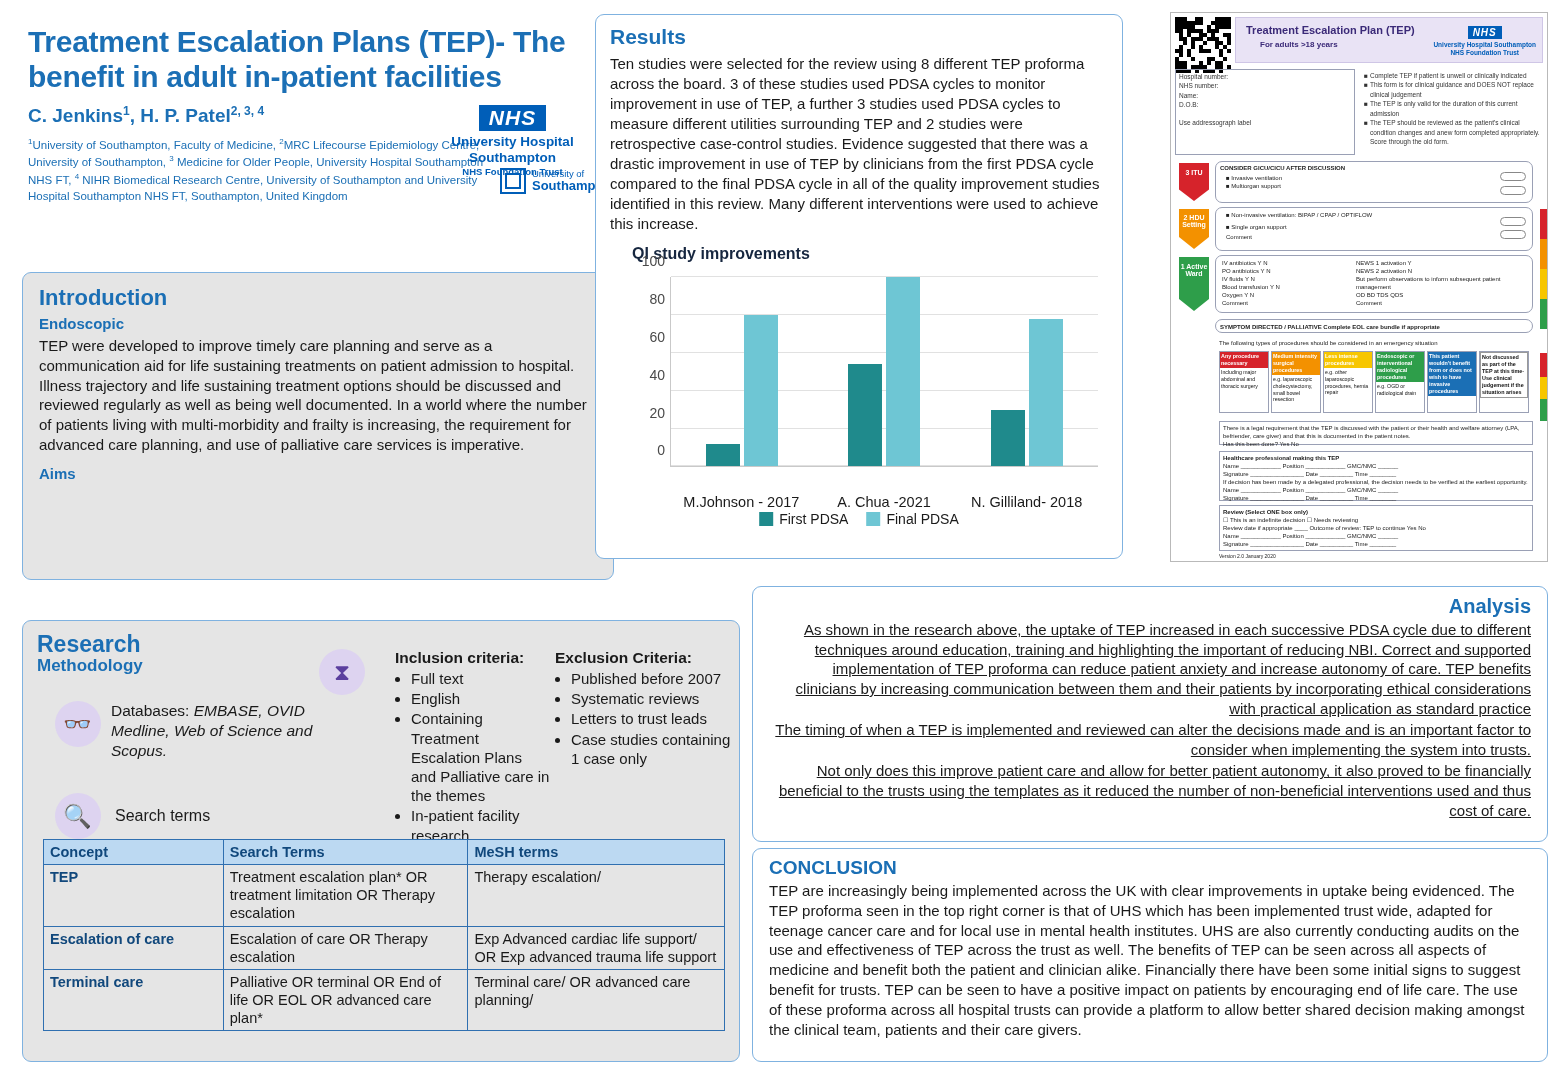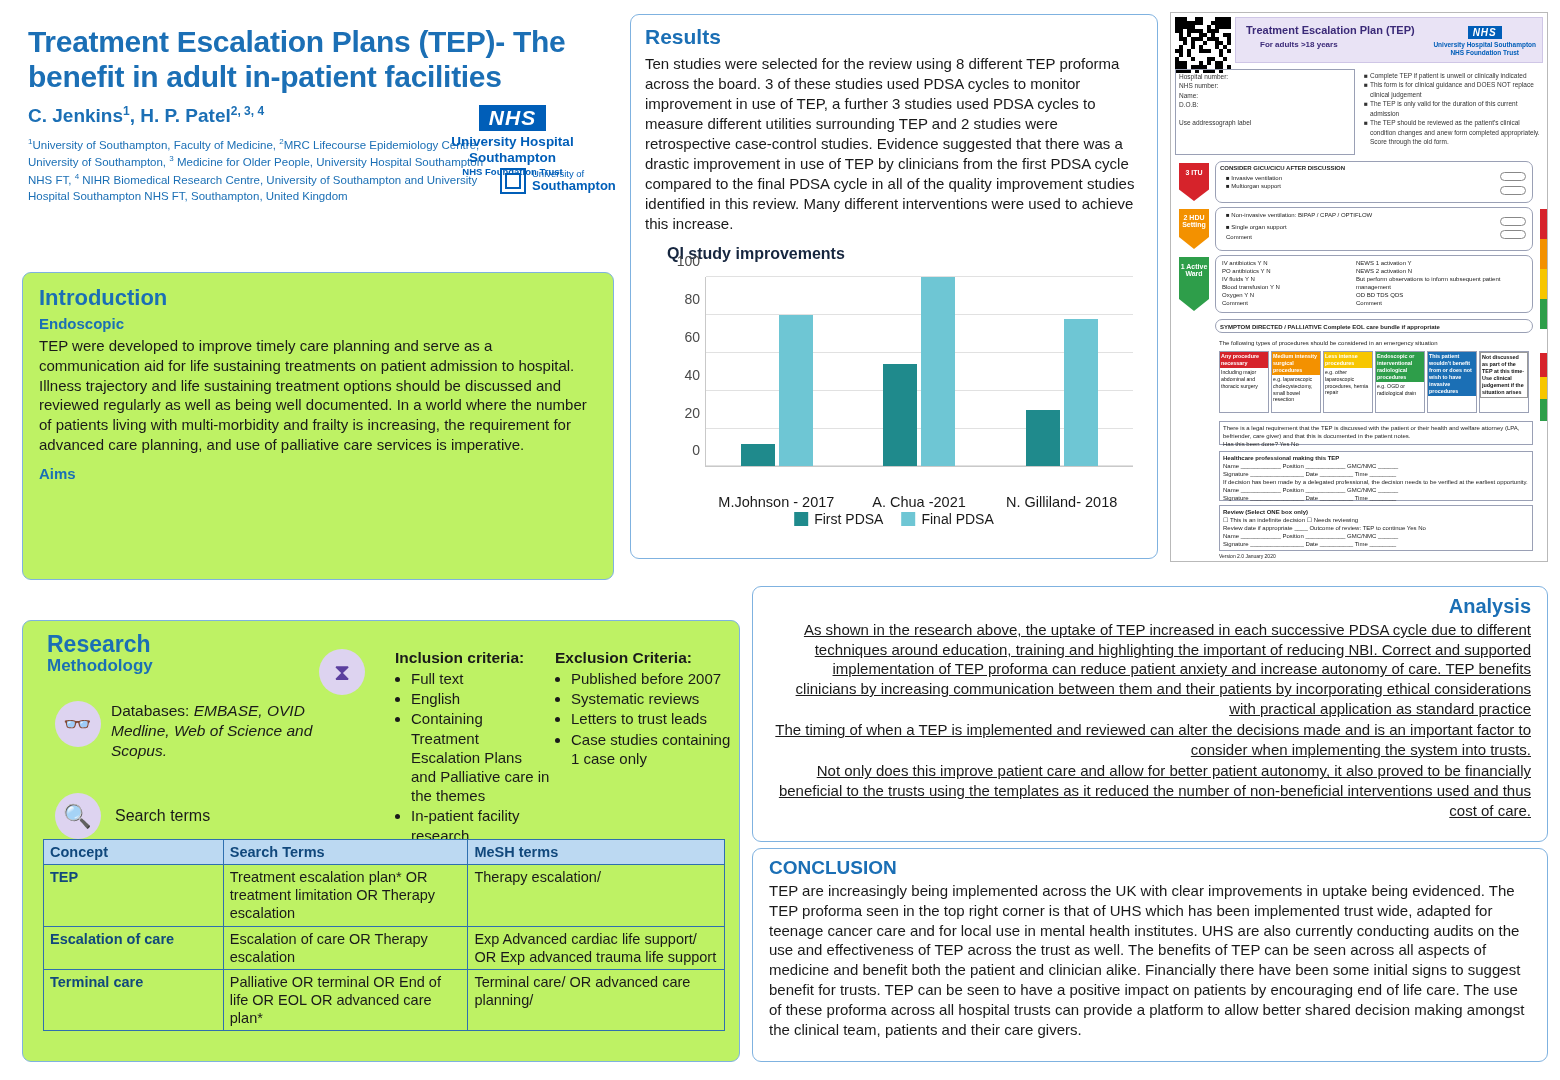--- a/index.html
+++ b/index.html
@@ -35,35 +35,35 @@
   #uhs-name { font-size:13.5px; font-weight:bold; color:#005eb8; margin-top:3px; line-height:1.15;}
   #uhs-sub { font-size:9.5px; font-weight:bold; color:#005eb8; margin-top:1px;}
 
   #soton-logo { position:absolute; left:500px; top:168px; display:flex; align-items:center; gap:6px;}
   #soton-mark { width:26px; height:26px; border:2px solid #005eb8; position:relative;}
   #soton-mark:before{content:""; position:absolute; left:3px; top:3px; right:3px; bottom:3px; border:2px solid #005eb8;}
   #soton-text { font-size:13px; color:#005eb8; font-weight:bold; line-height:1.1;}
   #soton-text small{display:block; font-size:9.5px; font-weight:normal;}
 
   
-  .panel { position:absolute; background:#bef264; border:1px solid #7fb2e0; border-radius:9px; }
+  .panel { position:absolute; background:#e5e5e5; border:1px solid #7fb2e0; border-radius:9px; }
   .panel.white { background:#ffffff; }
 
   
   #intro-panel { left:22px; top:272px; width:592px; height:308px; padding:12px 16px;}
   .sec-head { font-size:22px; font-weight:bold; color:#1b6fb5; }
   .sub-head { font-size:15px; font-weight:bold; color:#1b6fb5; margin-top:4px;}
   .body-text { font-size:15px; line-height:1.32; color:#1a1a1a; }
   #intro-body { margin-top:4px; }
   #aims-head { margin-top:10px; }
   ul.bullets { margin:3px 0 0 0; padding-left:18px; }
   ul.bullets li { font-size:15px; line-height:1.3; margin-bottom:3px;}
 
   
-  #results-panel { left:630px; top:14px; width:528px; height:545px; padding:10px 14px; }
+  #results-panel { left:595px; top:14px; width:528px; height:545px; padding:10px 14px; }
   #results-head { font-size:21px; font-weight:bold; color:#1b6fb5;}
   #results-body { font-size:15px; line-height:1.33; margin-top:5px;}
 
   
   #chart-title { font-size:16px; font-weight:bold; color:#16263f; margin-top:12px; margin-left:22px;}
   #chart-area { position:relative; margin-top:6px; height:250px; }
   .plot { position:absolute; left:60px; top:8px; right:10px; bottom:52px; border-left:1px solid #c9c9c9; border-bottom:1px solid #c9c9c9;}
   .gridline { position:absolute; left:0; right:0; border-top:1px solid #e1e1e1; }
   .ytick { position:absolute; right:calc(100% + 6px); transform:translateY(-50%); font-size:14px; color:#4a4a4a; white-space:nowrap;}
   .groups { position:absolute; inset:0; display:flex; justify-content:space-around; align-items:flex-end; }
@@ -91,21 +91,21 @@
   .form-box { position:absolute; border:1px solid #9aa0b5; font-size:6.5px; color:#333; padding:2px 3px; line-height:1.45;}
   .chev { position:absolute; color:#fff; font-size:7px; font-weight:bold; text-align:center; }
   .rowbox { position:absolute; border:1px solid #9aa0b5; border-radius:7px; background:#fff;}
   .tiny { font-size:6px; line-height:1.35; color:#222;}
   .tiny b{font-weight:bold;}
   .colorbar { position:absolute; right:0; width:7px;}
   .proc-cell { position:absolute; border:1px solid #9aa0b5; font-size:5.2px; line-height:1.3; padding:1px; color:#111; background:#fff;}
   .proc-head { font-weight:bold; color:#fff; font-size:5.4px; display:block; padding:1px; margin:-1px -1px 1px -1px;}
 
   
-  #research-panel { left:22px; top:620px; width:718px; height:442px; padding:10px 24px;}
+  #research-panel { left:22px; top:620px; width:718px; height:442px; padding:10px 14px;}
   #research-head { font-size:23px; font-weight:bold; color:#1b6fb5;}
   #method-head { font-size:17px; font-weight:bold; color:#1b6fb5; margin-top:-2px;}
   .circle-icon { width:46px; height:46px; border-radius:50%; background:#ddd3f0; display:flex; align-items:center; justify-content:center; font-size:23px; color:#5b3f9e;}
   #databases-row { position:absolute; left:32px; top:80px; display:flex; align-items:flex-start; gap:10px;}
   #databases-text { font-size:15.5px; font-style:italic; line-height:1.3; width:215px;}
   #databases-text .lbl{font-style:normal;}
   #search-row { position:absolute; left:32px; top:172px; display:flex; align-items:center; gap:14px;}
   #search-terms-label { font-size:16px;}
   #hourglass-icon { position:absolute; left:296px; top:28px;}
   #inclusion { position:absolute; left:372px; top:28px; width:155px;}

